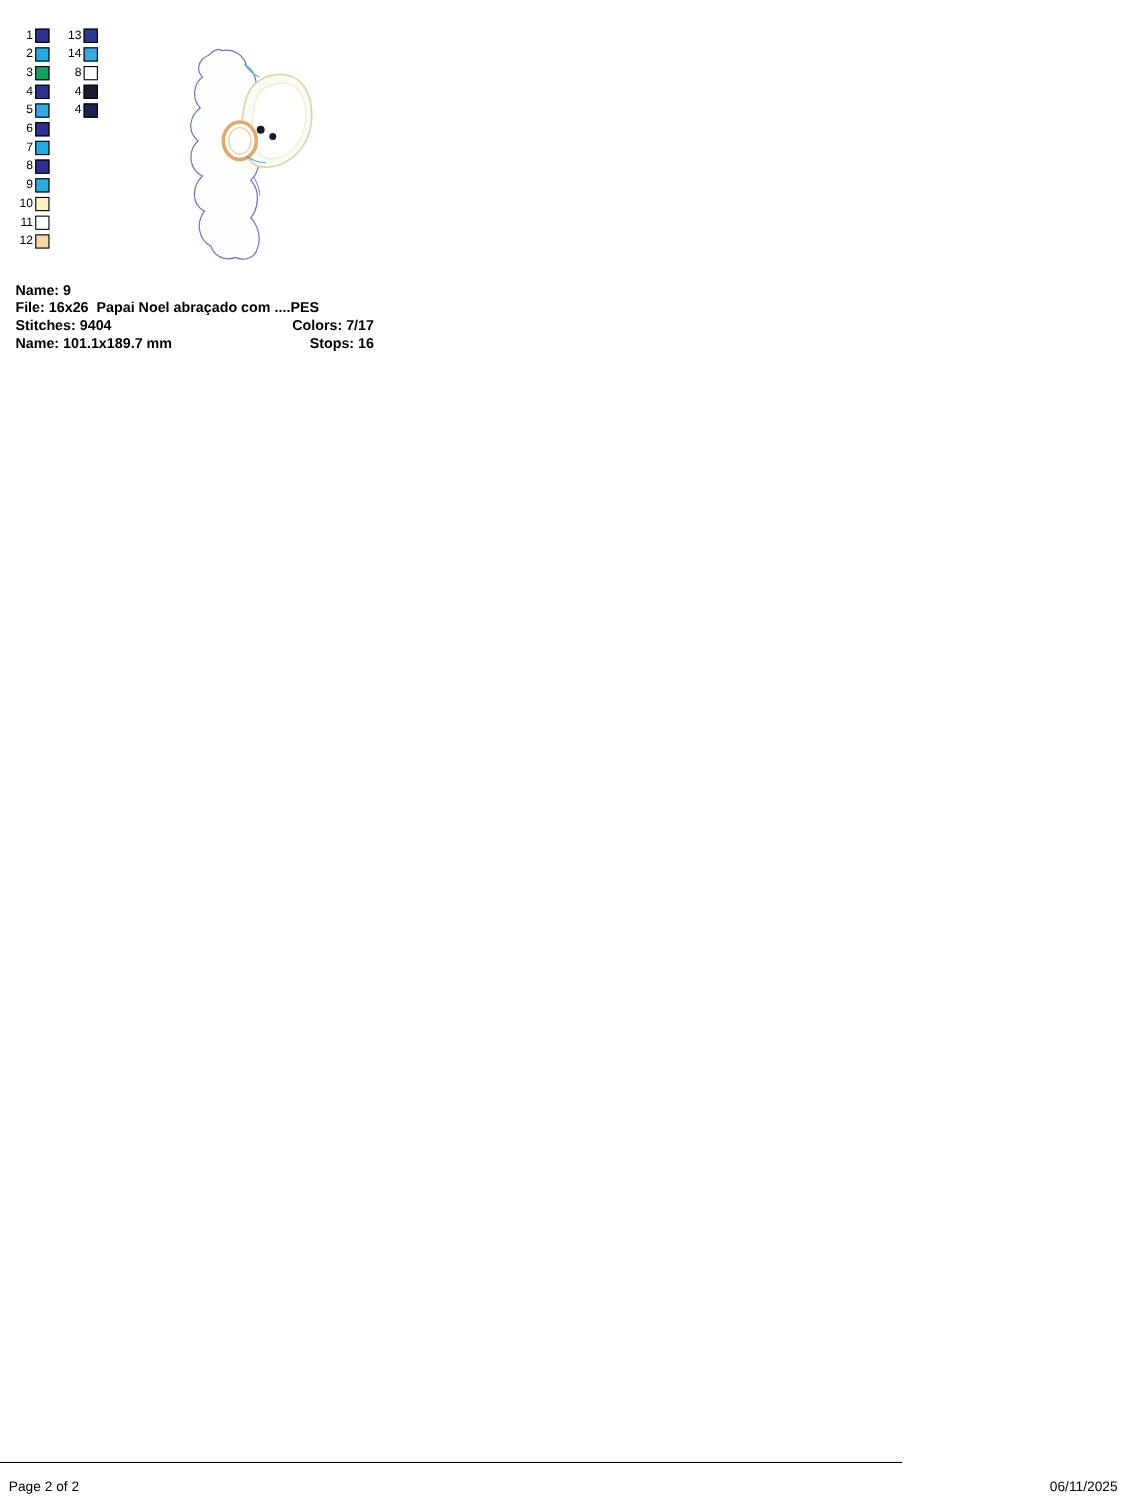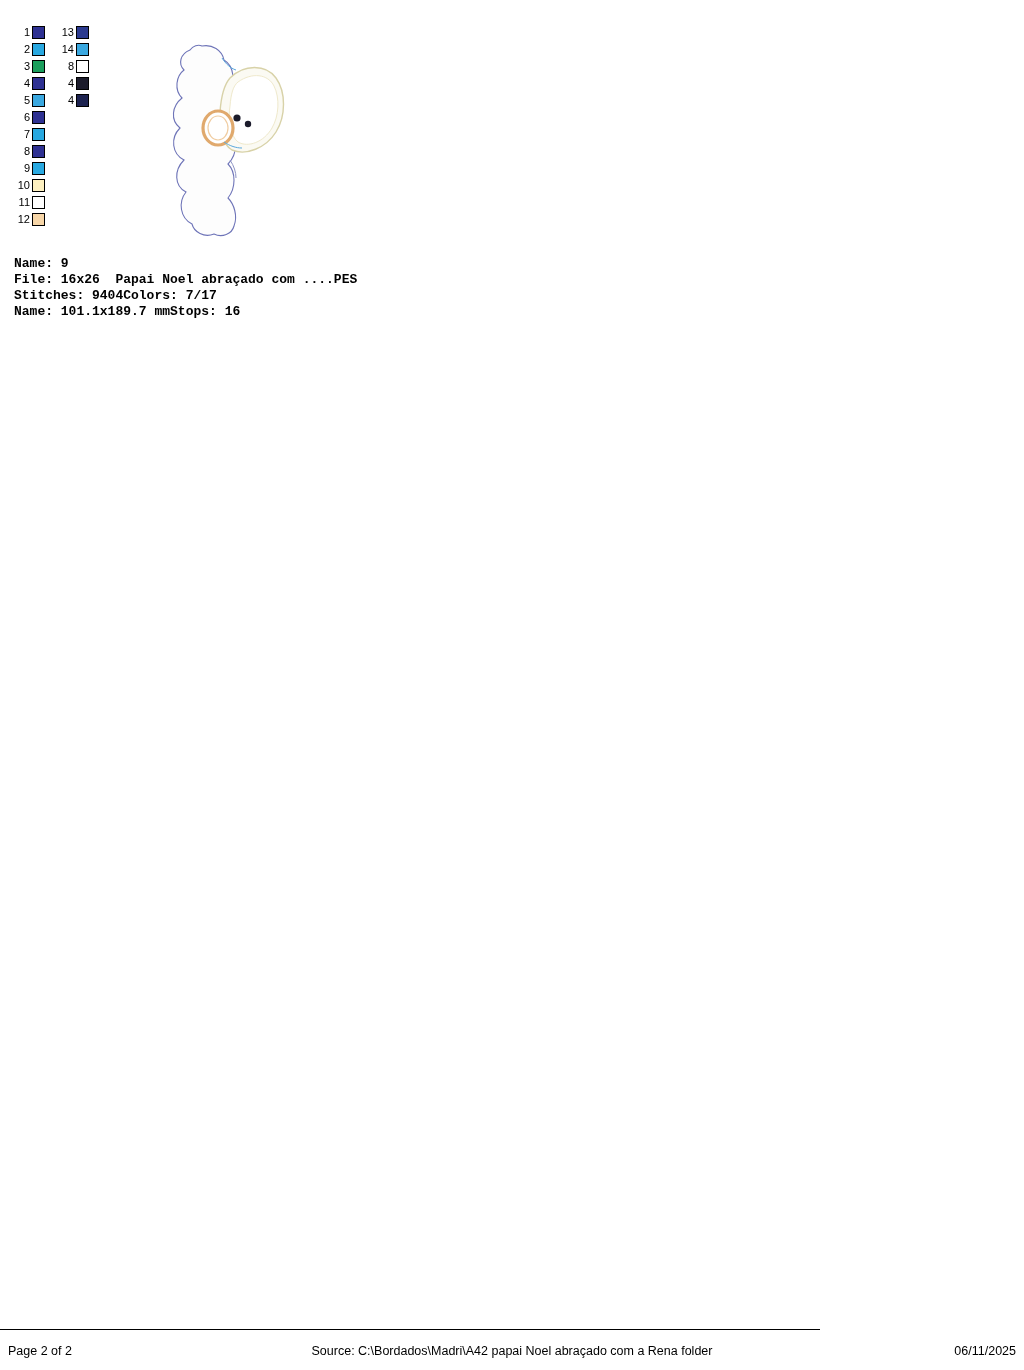--- a/index.html
+++ b/index.html
@@ -73,28 +73,29 @@
 
   
   #design-info {
     position: absolute;
     left: 14px;
     top: 256px;
     width: 330px;
     font-size: 13px;
     font-weight: bold;
     line-height: 16px;
-    font-family: Liberation Mono, monospace;
+    font-family: Liberation Sans, sans-serif;
   }
   .info-line {
     white-space: pre;
     display: block;
   }
   .info-split {
     display: flex;
+    justify-content: space-between;
     width: 326px;
   }
   .info-split .right {
     text-align: right;
   }
 
   
   #page-footer {
     position: absolute;
     left: 0;
@@ -266,16 +267,15 @@
   </div>
   <div class="info-split">
     <span>Name: 101.1x189.7 mm</span>
     <span class="right">Stops: 16</span>
   </div>
 </div>
 
 <div id="page-footer">
   <div class="footer-inner">
     <span id="footer-page">Page 2 of 2</span>
-    <span id="footer-source">Source: C:\Bordados\Madri\A42 papai Noel abraçado com a Rena folder</span>
     <span id="footer-date">06/11/2025</span>
   </div>
 </div>
 
 </body></html>

